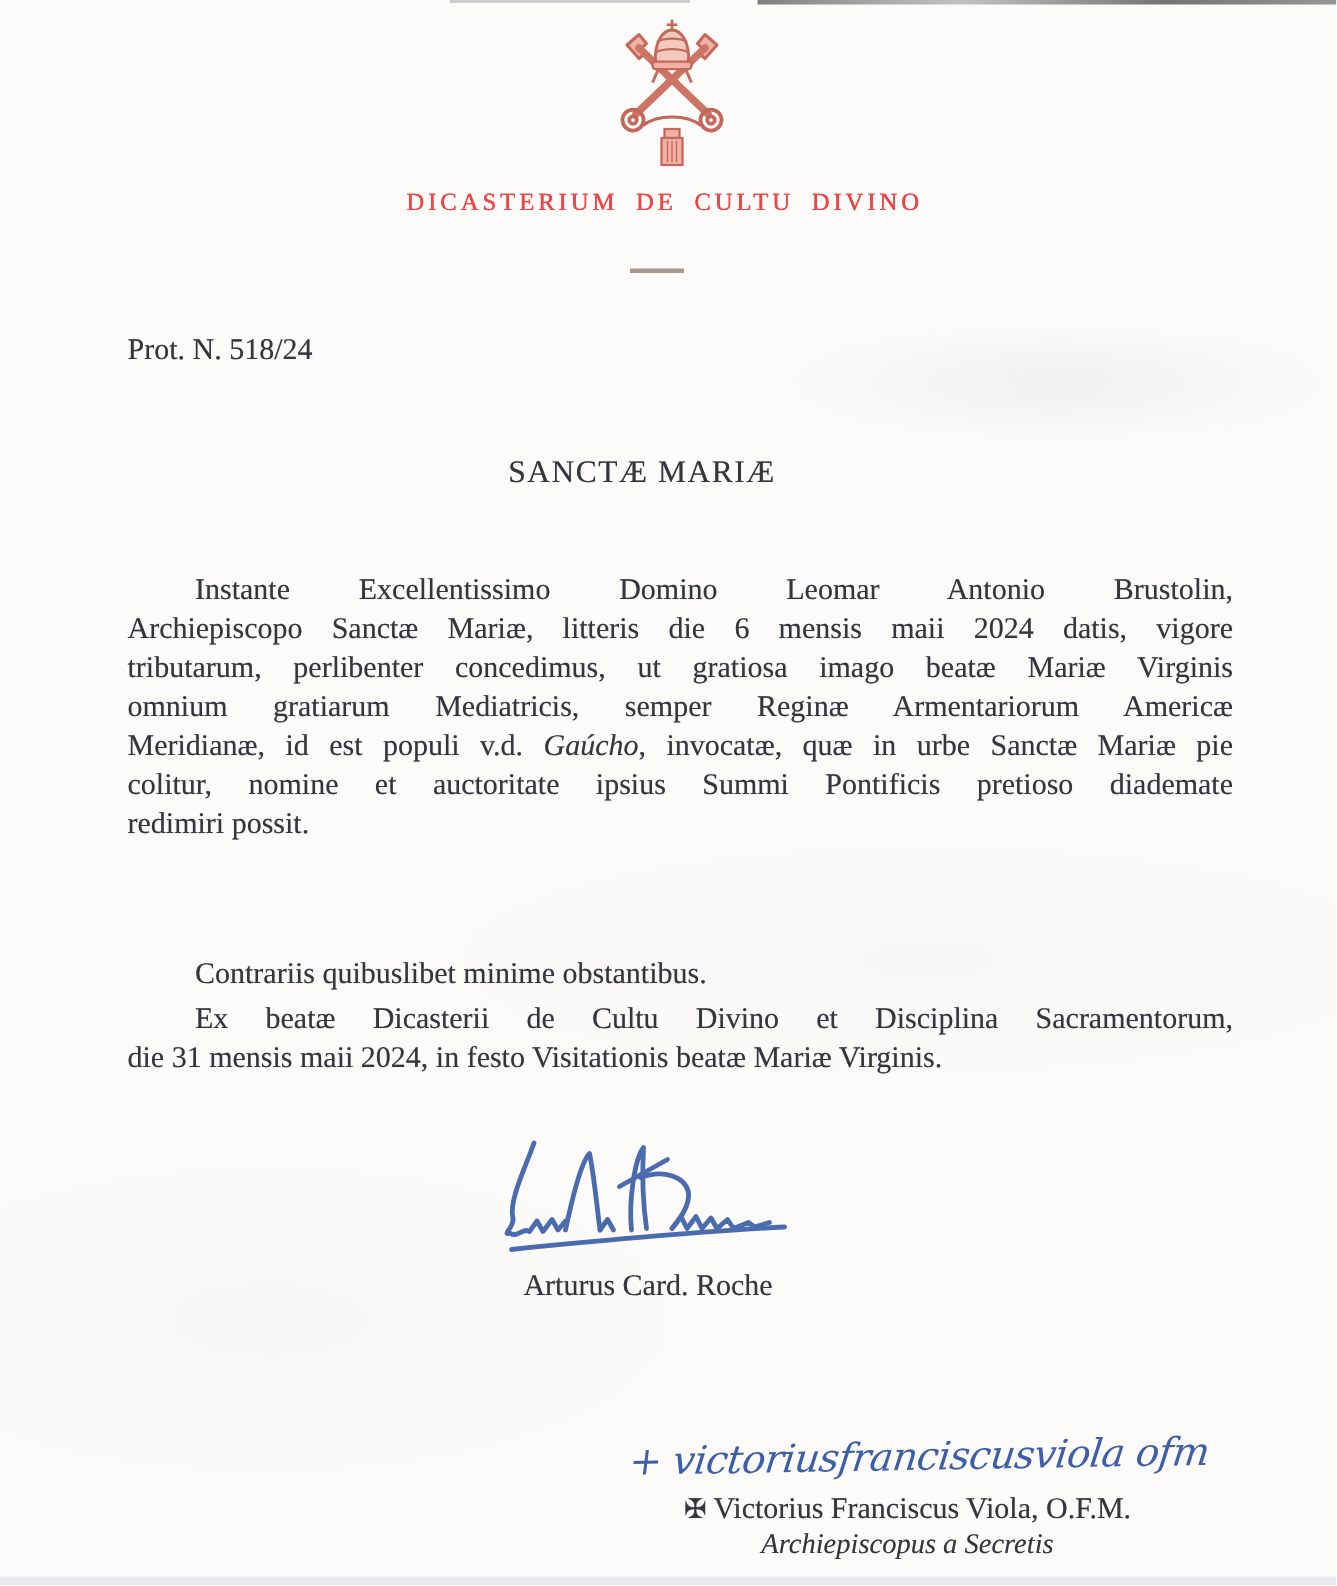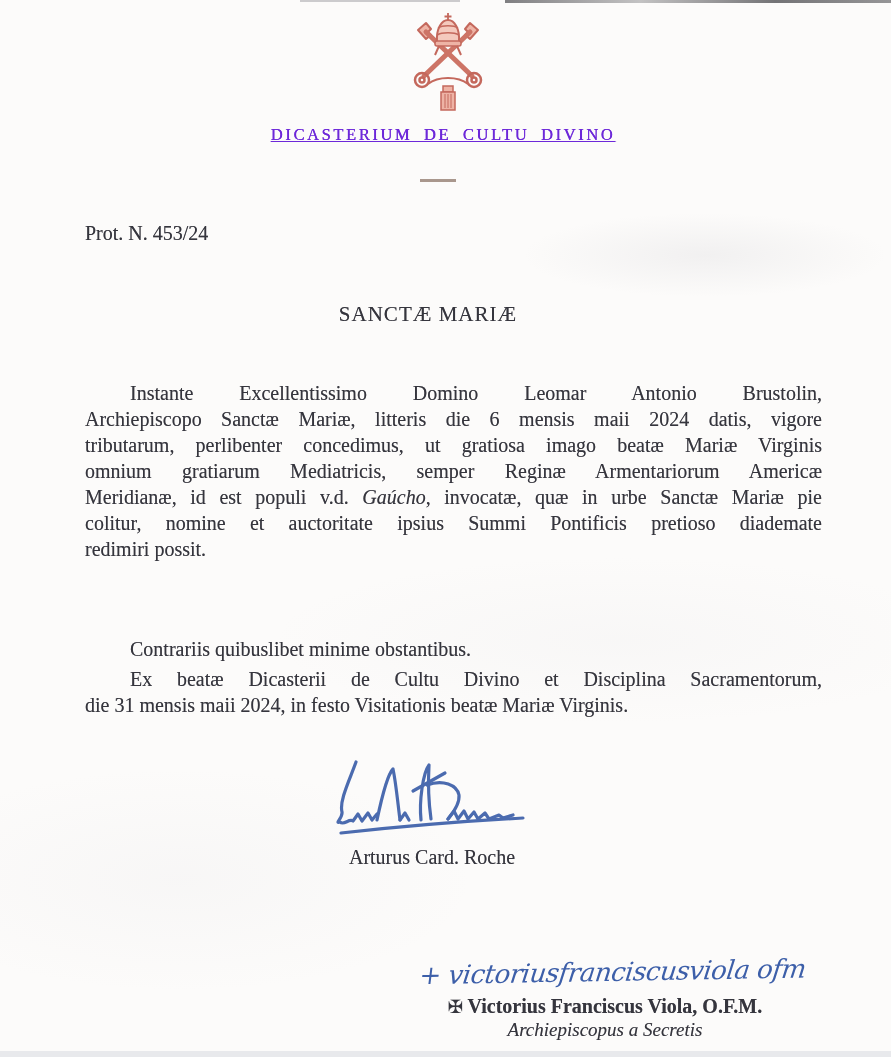--- a/index.html
+++ b/index.html
@@ -31,25 +31,24 @@
   }
   .bottom-edge {
     position:absolute; bottom:0; left:0; width:100%; height:6px;
     background:#e8e9ec;
   }
   
   .emblem { position:absolute; top:12px; left:400px; }
   .letterhead-text {
     position:absolute; top:122px; left:0; width:886px;
     text-align:center;
-    color:#6d28d9;
+    color:#ef4444;
     font-size:16.5px; letter-spacing:2.6px; word-spacing:5px;
     line-height:26px;
     text-shadow:0.3px 0 0 currentColor;
-    text-decoration:underline;
   }
   .lh-rule {
     position:absolute; top:179px; left:420px;
     width:36px; height:3px; background:#8d7668; opacity:.75;
   }
   
   .protocol {
     position:absolute; top:222px; left:85px;
     font-size:20px; text-shadow:0 0 .5px rgba(53,53,61,.55);
   }
@@ -86,21 +85,21 @@
   .handwritten {
     display:block;
     font-family:"DejaVu Serif", serif;
     font-style:italic;
     font-size:26px; line-height:32px;
     color:#3d5fa9;
     transform:skewX(-8deg) rotate(-1deg);
     letter-spacing:-0.5px;
     white-space:nowrap;
   }
-  .printed-name { font-size:20px; margin-top:7px; text-shadow:0 0 .5px rgba(53,53,61,.5);font-weight:bold; }
+  .printed-name { font-size:20px; margin-top:7px; text-shadow:0 0 .5px rgba(53,53,61,.5); }
   .cross { font-family:"DejaVu Sans", sans-serif; font-size:18px; }
 </style>
 </head>
 <body>
 
 <div class="page">
 
   <div class="top-edge"></div>
   <div class="top-edge2"></div>
 
@@ -133,21 +132,21 @@
     <path d="M37 23 C 42 20 54 20 59 23" fill="none" stroke="#c4685c" stroke-width="1.5"></path>
     <rect x="35" y="29" width="26" height="5" rx="2" fill="#eeb3a5" stroke="#c4685c" stroke-width="1.5"></rect>
     <path d="M39 34 l-4 9 M57 34 l4 9" stroke="#c4685c" stroke-width="2"></path>
   </svg>
 
   <div class="letterhead-text">
     <div>DICASTERIUM DE CULTU DIVINO</div>
   </div>
   <div class="lh-rule"></div>
 
-  <div class="protocol">Prot. N. 453/24</div>
+  <div class="protocol">Prot. N. 518/24</div>
 
   <div class="doc-title">SANCTÆ MARIÆ</div>
 
   <div class="body-block para1">
     <div class="jline indent">Instante Excellentissimo Domino Leomar Antonio Brustolin,</div>
     <div class="jline">Archiepiscopo Sanctæ Mariæ, litteris die 6 mensis maii 2024 datis, vigore</div>
     <div class="jline">tributarum, perlibenter concedimus, ut gratiosa imago beatæ Mariæ Virginis</div>
     <div class="jline">omnium gratiarum Mediatricis, semper Reginæ Armentariorum Americæ</div>
     <div class="jline"><span>Meridianæ, id est populi v.d. </span><span class="it">Gaúcho</span><span>, invocatæ, quæ in urbe Sanctæ Mariæ pie</span></div>
     <div class="jline">colitur, nomine et auctoritate ipsius Summi Pontificis pretioso diademate</div>

